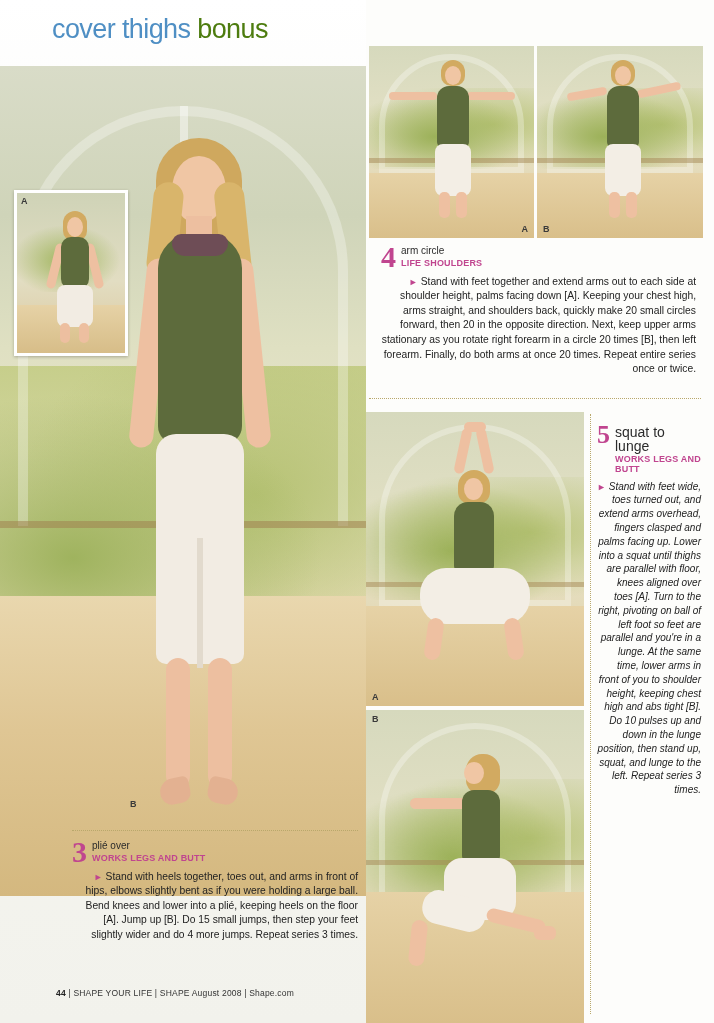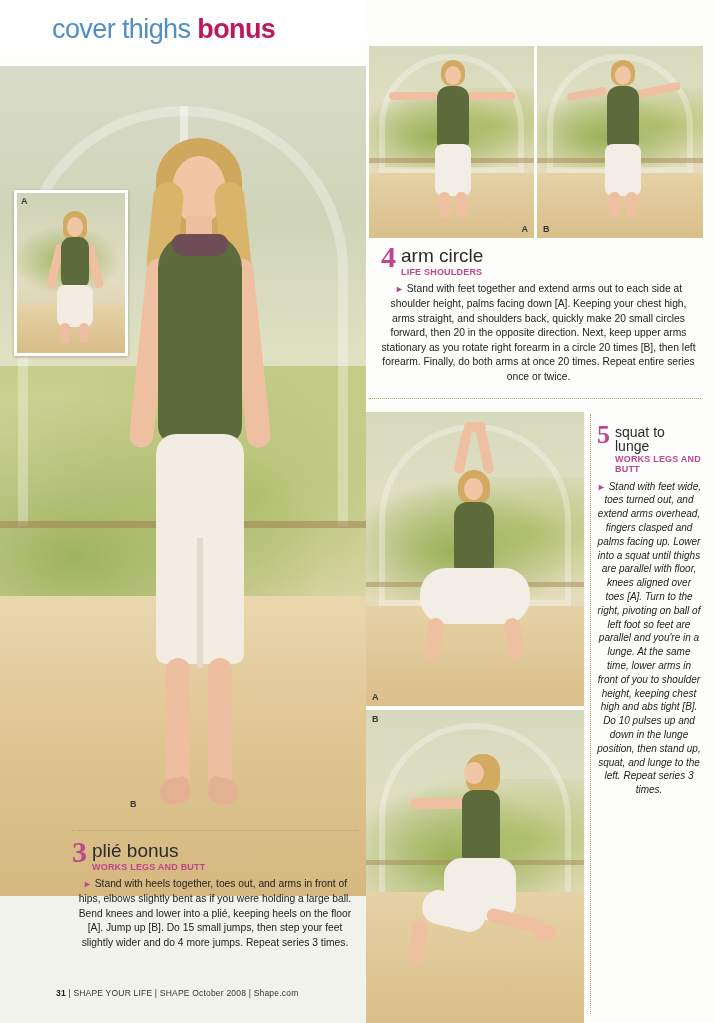--- a/index.html
+++ b/index.html
@@ -27,21 +27,21 @@
 
   
   .header {
     position: absolute;
     left: 52px; top: 14px;
     font-size: 27px;
     letter-spacing: -0.6px;
     white-space: nowrap;
   }
   .header .h-light { color:#4f8fc4; font-weight:400; }
-  .header .h-bold  { color:#be185d; font-weight:700; }
+  .header .h-bold  { color:#4d7c0f; font-weight:400; }
 
   
   .hero {
     position: absolute;
     left: 0; top: 66px;
     width: 366px; height: 830px;
     overflow: hidden;
     background: linear-gradient(180deg,#d9dcc8 0%,#cfd4b9 18%,#dfe0c2 34%,#efe6cf 55%,#f0dfbd 70%,#e8d3a8 88%,#dcc697 100%);
   }
   
@@ -157,29 +157,29 @@
 
   
   .exercise { position:absolute; }
   .ex-head { display:flex; align-items:flex-start; gap:5px; }
   .ex-num {
     font-size:30px; font-weight:700; color:#c0458f;
     line-height:.82; font-family:"Liberation Serif", serif;
   }
   .ex-titles { padding-top:1px; }
   .ex-title {
-    font-size:19px; color:#2b2b2b; font-weight:400; line-height:1.05;
+    font-size:10px; color:#2b2b2b; font-weight:400; line-height:1.05;
   }
   .ex-sub {
     font-size:9px; font-weight:700; color:#c0458f;
     letter-spacing:.2px; margin-top:1px; line-height:1.15;
   }
   .ex-body {
     font-size:10.3px; line-height:1.42; color:#222; margin-top:5px;
-    text-align:center;
+    text-align:right;
   }
   .ex-body .tri { color:#c0458f; font-size:9px; }
 
   .rule {
     position:absolute;
     border-top:1px dotted #b9a86b;
   }
   .rule-v {
     position:absolute;
     border-left:1px dotted #b9a86b;
@@ -355,25 +355,25 @@
       </div>
     </div>
     <div class="ex-body"><span class="tri">►</span> <span>Stand with feet wide, toes turned out, and extend arms overhead, fingers clasped and palms facing up. Lower into a squat until thighs are parallel with floor, knees aligned over toes [A]. Turn to the right, pivoting on ball of left foot so feet are parallel and you're in a lunge. At the same time, lower arms in front of you to shoulder height, keeping chest high and abs tight [B]. Do 10 pulses up and down in the lunge position, then stand up, squat, and lunge to the left. Repeat series 3 times.</span></div>
   </div>
 
   <div class="rule" style="left:72px; top:830px; width:286px;"></div>
   <div class="exercise" id="ex-3">
     <div class="ex-head">
       <div class="ex-num">3</div>
       <div class="ex-titles">
-        <div class="ex-title">plié bonus</div>
+        <div class="ex-title">plié over</div>
         <div class="ex-sub">WORKS LEGS AND BUTT</div>
       </div>
     </div>
     <div class="ex-body"><span class="tri">►</span> <span>Stand with heels together, toes out, and arms in front of hips, elbows slightly bent as if you were holding a large ball. Bend knees and lower into a plié, keeping heels on the floor [A]. Jump up [B]. Do 15 small jumps, then step your feet slightly wider and do 4 more jumps. Repeat series 3 times.</span></div>
   </div>
 
   <div class="footer">
-    <span class="pg">31</span>
-    <span>| SHAPE YOUR LIFE | SHAPE October 2008 | Shape.com</span>
+    <span class="pg">44</span>
+    <span>| SHAPE YOUR LIFE | SHAPE August 2008 | Shape.com</span>
   </div>
 
 </div>
 
 </body></html>

